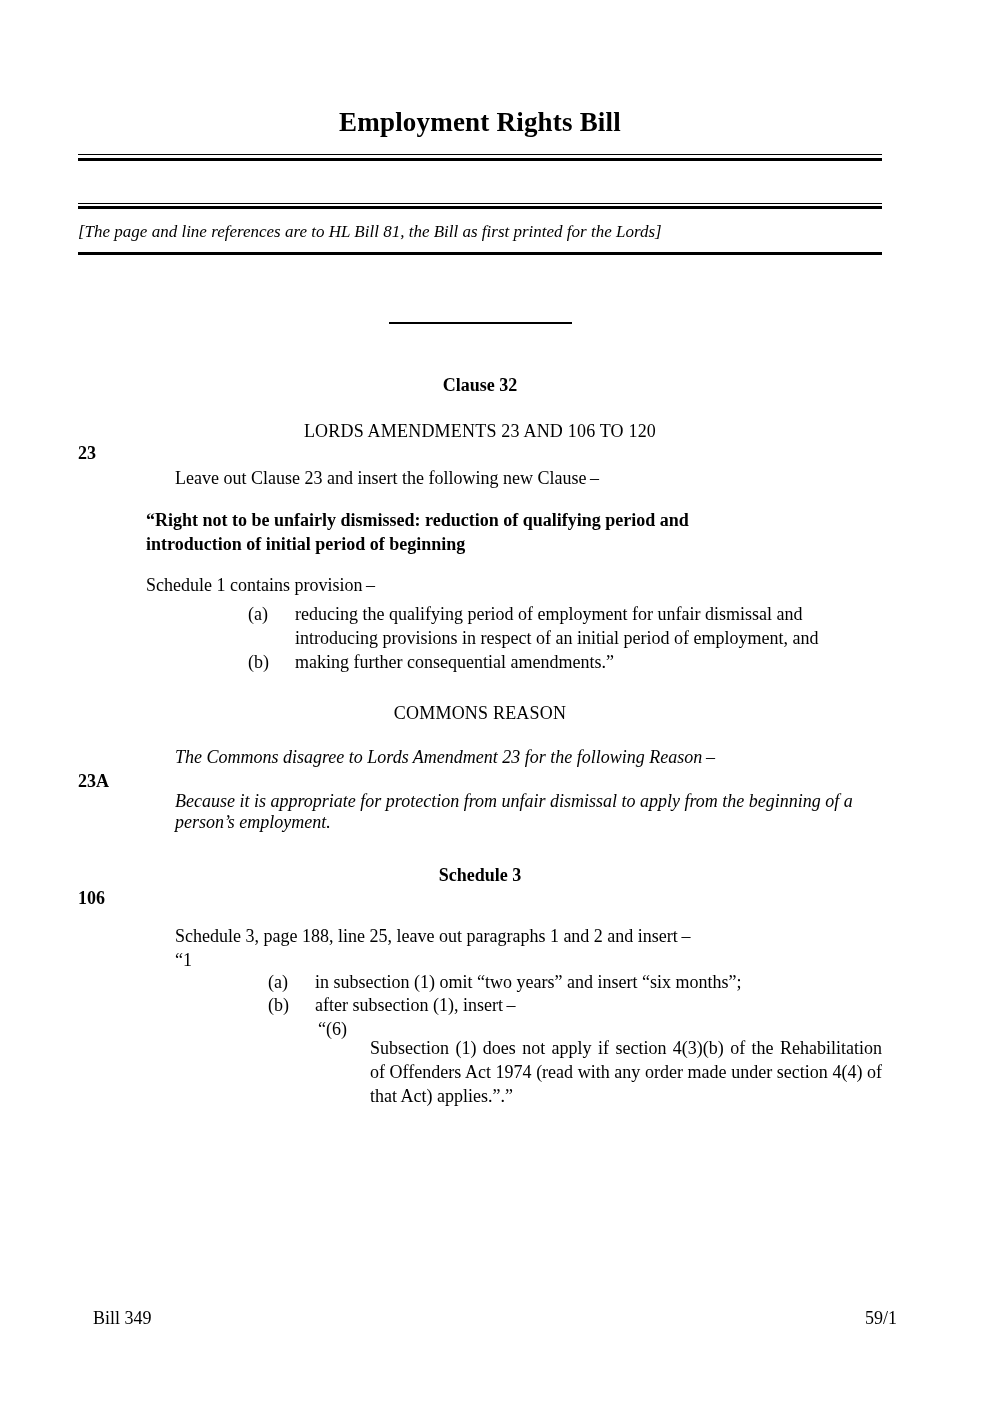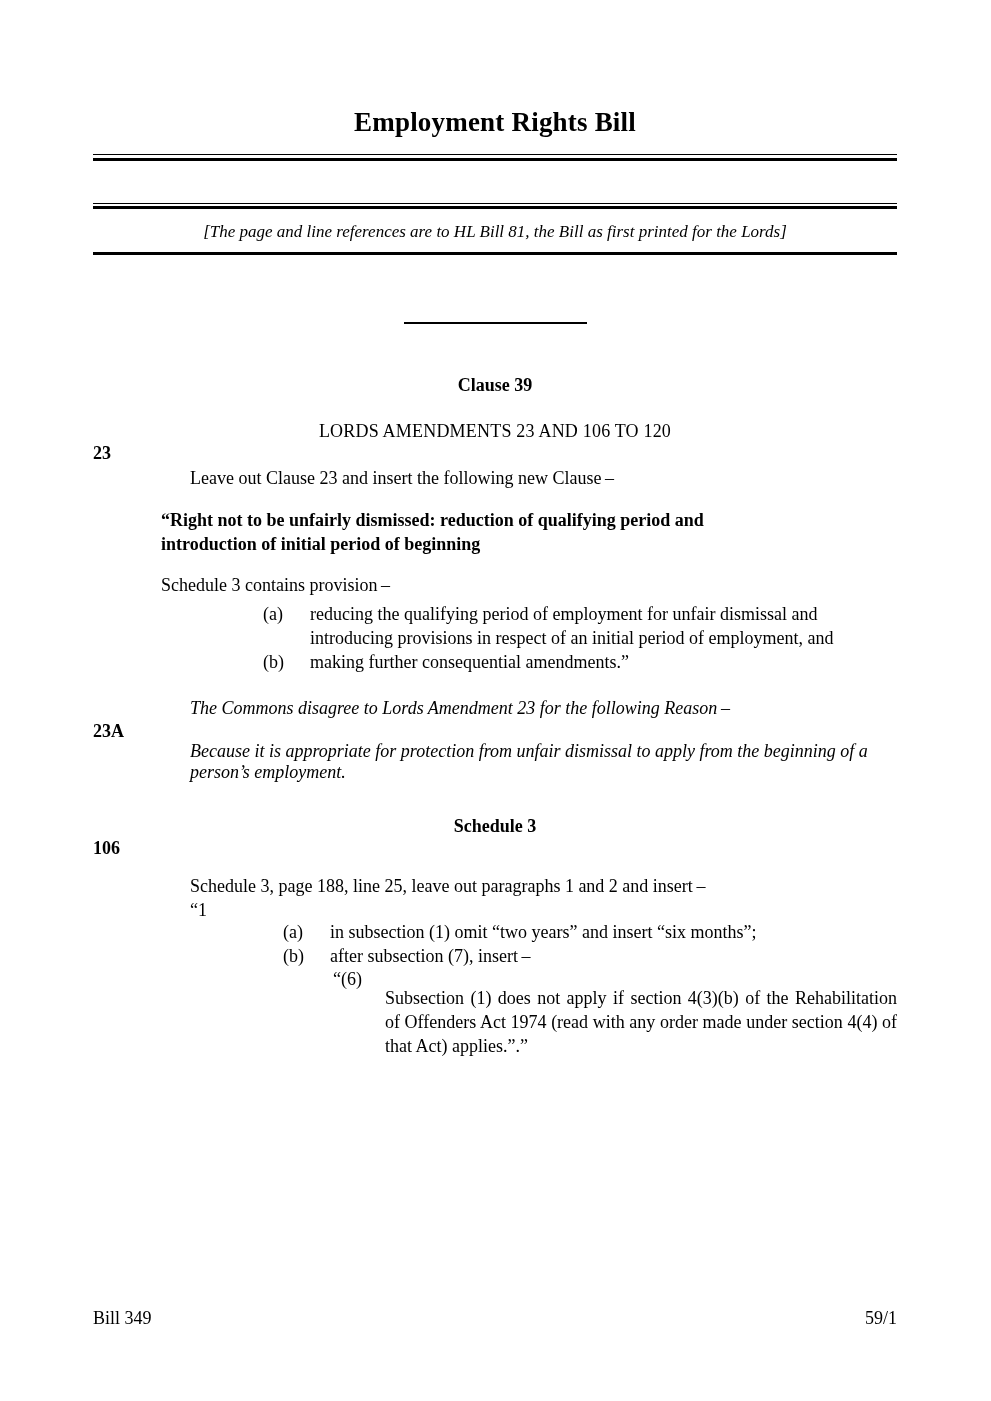--- a/index.html
+++ b/index.html
@@ -16,21 +16,21 @@
     background: #ffffff;
     color: #000000;
     font-family: "Liberation Serif", "DejaVu Serif", serif;
     overflow: hidden;
   }
 
   
   
   .content {
     position: absolute;
-    left: 93px;
+    left: 78px;
     top: 0;
     width: 804px;
   }
 
   
   .doc-title {
     text-align: center;
     font-size: 27px;
     font-weight: bold;
     letter-spacing: 0.2px;
@@ -63,21 +63,20 @@
     padding-top: 2px;
   }
 
   .note-box-rule2 {
     border-top: 3px solid #000;
     padding-top: 13px;
     padding-bottom: 10px;
   }
 
   .note-text {
-    text-align: center;
     font-style: italic;
     font-size: 17px;
     line-height: 1.2;
   }
 
   .note-box-bottom {
     border-top: 3px solid #000;
   }
 
   
@@ -230,50 +229,53 @@
         <div class="note-text">[The page and line references are to HL Bill 81, the Bill as first printed for the Lords]</div>
       </div>
       <div class="note-box-bottom"></div>
     </div>
 
     <div class="sep-wrap">
       <span class="sep-rule"></span>
     </div>
 
     <div style="padding-top:44px;">
-      <div class="centre-bold">Clause 39</div>
+      <div class="centre-bold">Clause 32</div>
     </div>
 
     <div style="padding-top:24px;">
       <div class="centre-caps">LORDS AMENDMENTS 23 AND 106 TO 120</div>
     </div>
 
     <div class="amd-row" style="padding-top:25px;">
       <span class="amd-num">23</span>
       <div class="amd-body">Leave out Clause 23 and insert the following new Clause –</div>
     </div>
 
     <div class="ind-1 bold" style="padding-top:18px; font-size:18px; line-height:1.32;">
       <div>“Right not to be unfairly dismissed: reduction of qualifying period and</div>
       <div>introduction of initial period of beginning</div>
     </div>
 
-    <div class="ind-1" style="padding-top:17px; font-size:18px; line-height:1.32;">Schedule 3 contains provision –</div>
+    <div class="ind-1" style="padding-top:17px; font-size:18px; line-height:1.32;">Schedule 1 contains provision –</div>
 
     <ul class="list lvl1" style="padding-top:6px; font-size:18px;">
       <li>
         <span class="marker">(a)</span>
         <span>reducing the qualifying period of employment for unfair dismissal and introducing provisions in respect of an initial period of employment, and</span>
       </li>
       <li>
         <span class="marker">(b)</span>
         <span>making further consequential amendments.”</span>
       </li>
     </ul>
 
+    <div style="padding-top:28px;">
+      <div class="centre-caps">COMMONS REASON</div>
+    </div>
 
     <div class="amd-row" style="padding-top:22px;">
       <div class="amd-body italic">The Commons disagree to Lords Amendment 23 for the following Reason –</div>
     </div>
 
     <div class="amd-row" style="padding-top:21px;">
       <span class="amd-num">23A</span>
       <div class="amd-body italic tight">Because it is appropriate for protection from unfair dismissal to apply from the beginning of a person’s employment.</div>
     </div>
 
@@ -290,21 +292,21 @@
       <span class="marker">“1</span>
     </div>
 
     <ul class="list lvl2" style="padding-top:4px; font-size:18px;">
       <li>
         <span class="marker">(a)</span>
         <span>in subsection (1) omit “two years” and insert “six months”;</span>
       </li>
       <li>
         <span class="marker">(b)</span>
-        <span>after subsection (7), insert –</span>
+        <span>after subsection (1), insert –</span>
       </li>
     </ul>
 
     <div class="quote-sub" style="padding-top:19px; font-size:18px;">
       <span class="marker">“(6)</span>
       <span>Subsection (1) does not apply if section 4(3)(b) of the Rehabilitation of Offenders Act 1974 (read with any order made under section 4(4) of that Act) applies.”.”</span>
     </div>
 
   </div>
 

